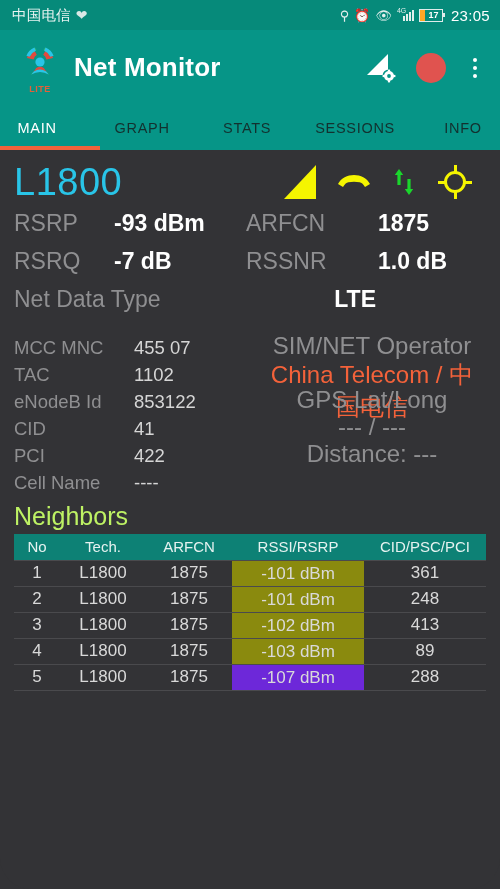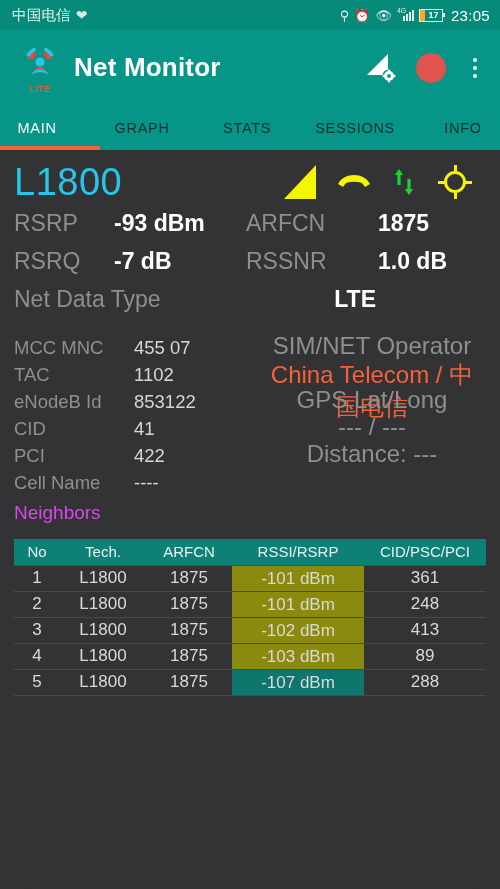--- a/index.html
+++ b/index.html
@@ -89,21 +89,21 @@
   .info-grid { display: flex; margin-top: 4px; }
   .info-left { width: 250px; }
   .info-right { flex: 1; text-align: center; padding-right: 6px; }
   .i-row { display: flex; height: 27px; align-items: flex-end; }
   .i-label { color: #8f8f91; font-size: 18.5px; width: 120px; }
   .i-value { color: #d6d6d6; font-size: 18.5px; }
   .r-line { height: 27px; font-size: 24px; color: #a8a8aa; }
   .r-line.accent { color: #f4623a; }
   .r-line.dim { color: #8f8f91; }
 
-  .neigh-title { color: #d946ef; font-size: 19px; margin-top: 8px; margin-bottom: 15px; }
+  .neigh-title { color: #bef264; font-size: 25px; margin-top: 8px; margin-bottom: 3px; }
 
   table.neighbors { width: 100%; border-collapse: collapse; table-layout: fixed; }
   table.neighbors th {
     background: #0d8175; color: #e6f2f0; font-size: 15px; font-weight: normal;
     height: 26px; text-align: center;
   }
   table.neighbors td {
     height: 25px; text-align: center; font-size: 17px; color: #d9d9d9;
     border-bottom: 1px solid #4a4a4d;
   }
@@ -345,21 +345,21 @@
           <td class="c-rssi">
             <span class="chip" style="background: rgb(138, 138, 14);">-103 dBm</span>
           </td>
           <td>89</td>
         </tr>
         <tr>
           <td>5</td>
           <td class="c-tech">L1800</td>
           <td>1875</td>
           <td class="c-rssi">
-            <span class="chip" style="background: #0f766e;">-107 dBm</span>
+            <span class="chip" style="background: #6d28d9;">-107 dBm</span>
           </td>
           <td>288</td>
         </tr>
       </tbody>
     </table>
 
   </div>
 </div>
 
 </body></html>

